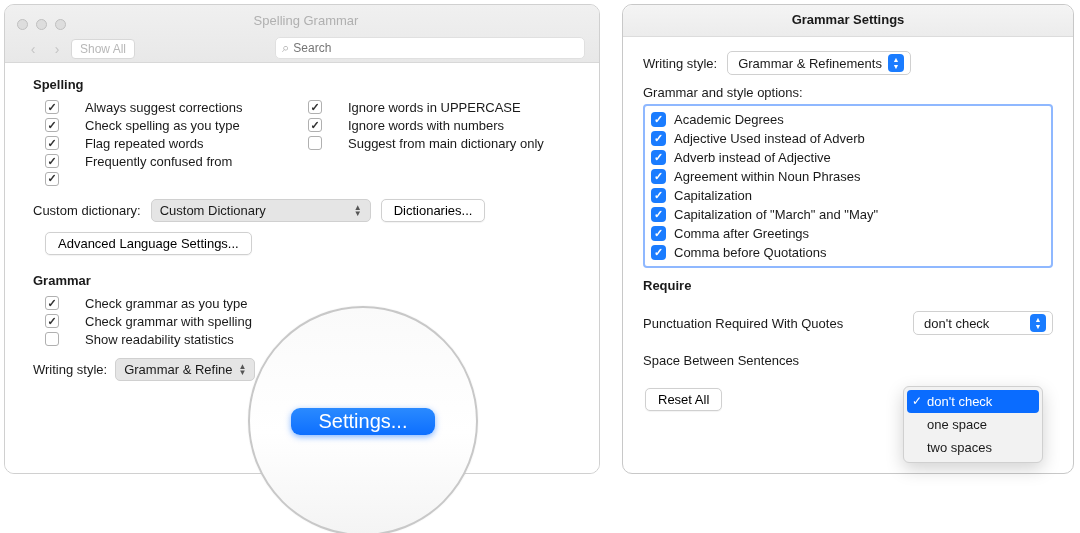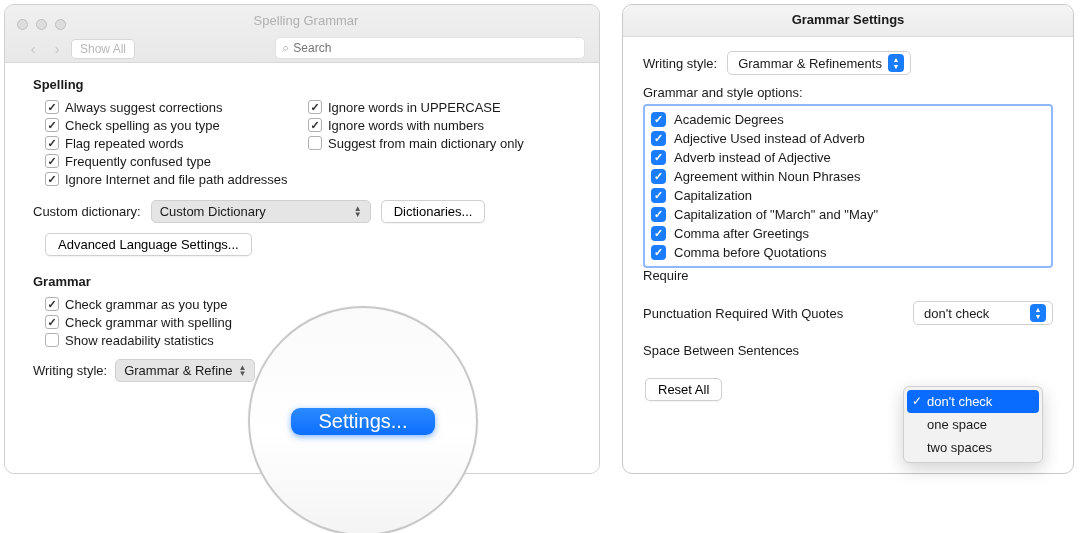--- a/index.html
+++ b/index.html
@@ -81,21 +81,21 @@
     .content-left {
       padding: 14px 28px;
       background: #fff;
       position:absolute;
       left:0; right:0; top:58px; bottom:0;
     }
     
     .section-head { font-weight: 600; font-size: 13px; margin-bottom: 6px; color:#1a1a1a;}
     .cols { display: flex; }
     .col { flex: 1; }
-    .check-row { display: flex; align-items: center; padding: 1.5px 0; }
+    .check-row { display: flex; align-items: center; padding: 1.5px 0; gap: 20px; }
     .chk {
       width: 14px; height: 14px; border: 1px solid #b0b0b0; border-radius: 3px;
       margin-right: 6px; background: #fff; display: inline-flex; align-items:center; justify-content:center;
       font-size: 10px; color:#333;
     }
     .chk.on::after { content:"✓"; font-weight: bold; font-size: 11px;}
     
     .label-combo-row { display: flex; align-items: center; gap: 10px; margin-top: 12px;}
     .combo {
       background: #e5e5e5; border: 1px solid #d0d0d0; border-radius: 5px;
@@ -171,21 +171,21 @@
       padding: 4px 6px;
     }
     .opt-row { display:flex; align-items:center; padding: 2px 0; }
     .chk-blue {
       width: 15px; height: 15px; background: #1a7cff; border-radius: 4px;
       margin-right: 8px; display:inline-flex; align-items:center; justify-content:center;
       color:#fff;
     }
     .chk-blue::after { content:"✓"; font-size:11px; font-weight:bold; }
     
-    .require-head { font-weight:400; }
+    .require-head { font-weight:700; margin-top:10px; }
     .req-row { display:flex; align-items:center; justify-content:space-between; margin-top:18px;}
     .select-r {
       border:1px solid #d0d0d0; border-radius:5px; background:#fff;
       padding:2px 6px 2px 10px; width: 140px; font-size:13px;
       display:flex; justify-content:space-between; align-items:center;
     }
     
     .footer-r { display:flex; justify-content:space-between; margin-top:20px; padding: 0 2px;}
     
     
@@ -242,25 +242,24 @@
         <div class="check-row">
             <span class="chk on"></span>
             <span>Check spelling as you type</span>
           </div>
         <div class="check-row">
             <span class="chk on"></span>
             <span>Flag repeated words</span>
           </div>
         <div class="check-row">
             <span class="chk on"></span>
-            <span>Frequently confused type</span>
-          </div>
-        <div class="check-row">
-            <span class="chk on"></span>
-            <span>Ignore Internet and file path addresses</span>
+            <span>Frequently confused from</span>
+          </div>
+        <div class="check-row">
+            <span class="chk on"></span>
           </div>
       </div>
       <div class="col">
         <div class="check-row">
             <span class="chk on"></span>
             <span>Ignore words in UPPERCASE</span>
           </div>
         <div class="check-row">
             <span class="chk on"></span>
             <span>Ignore words with numbers</span>

